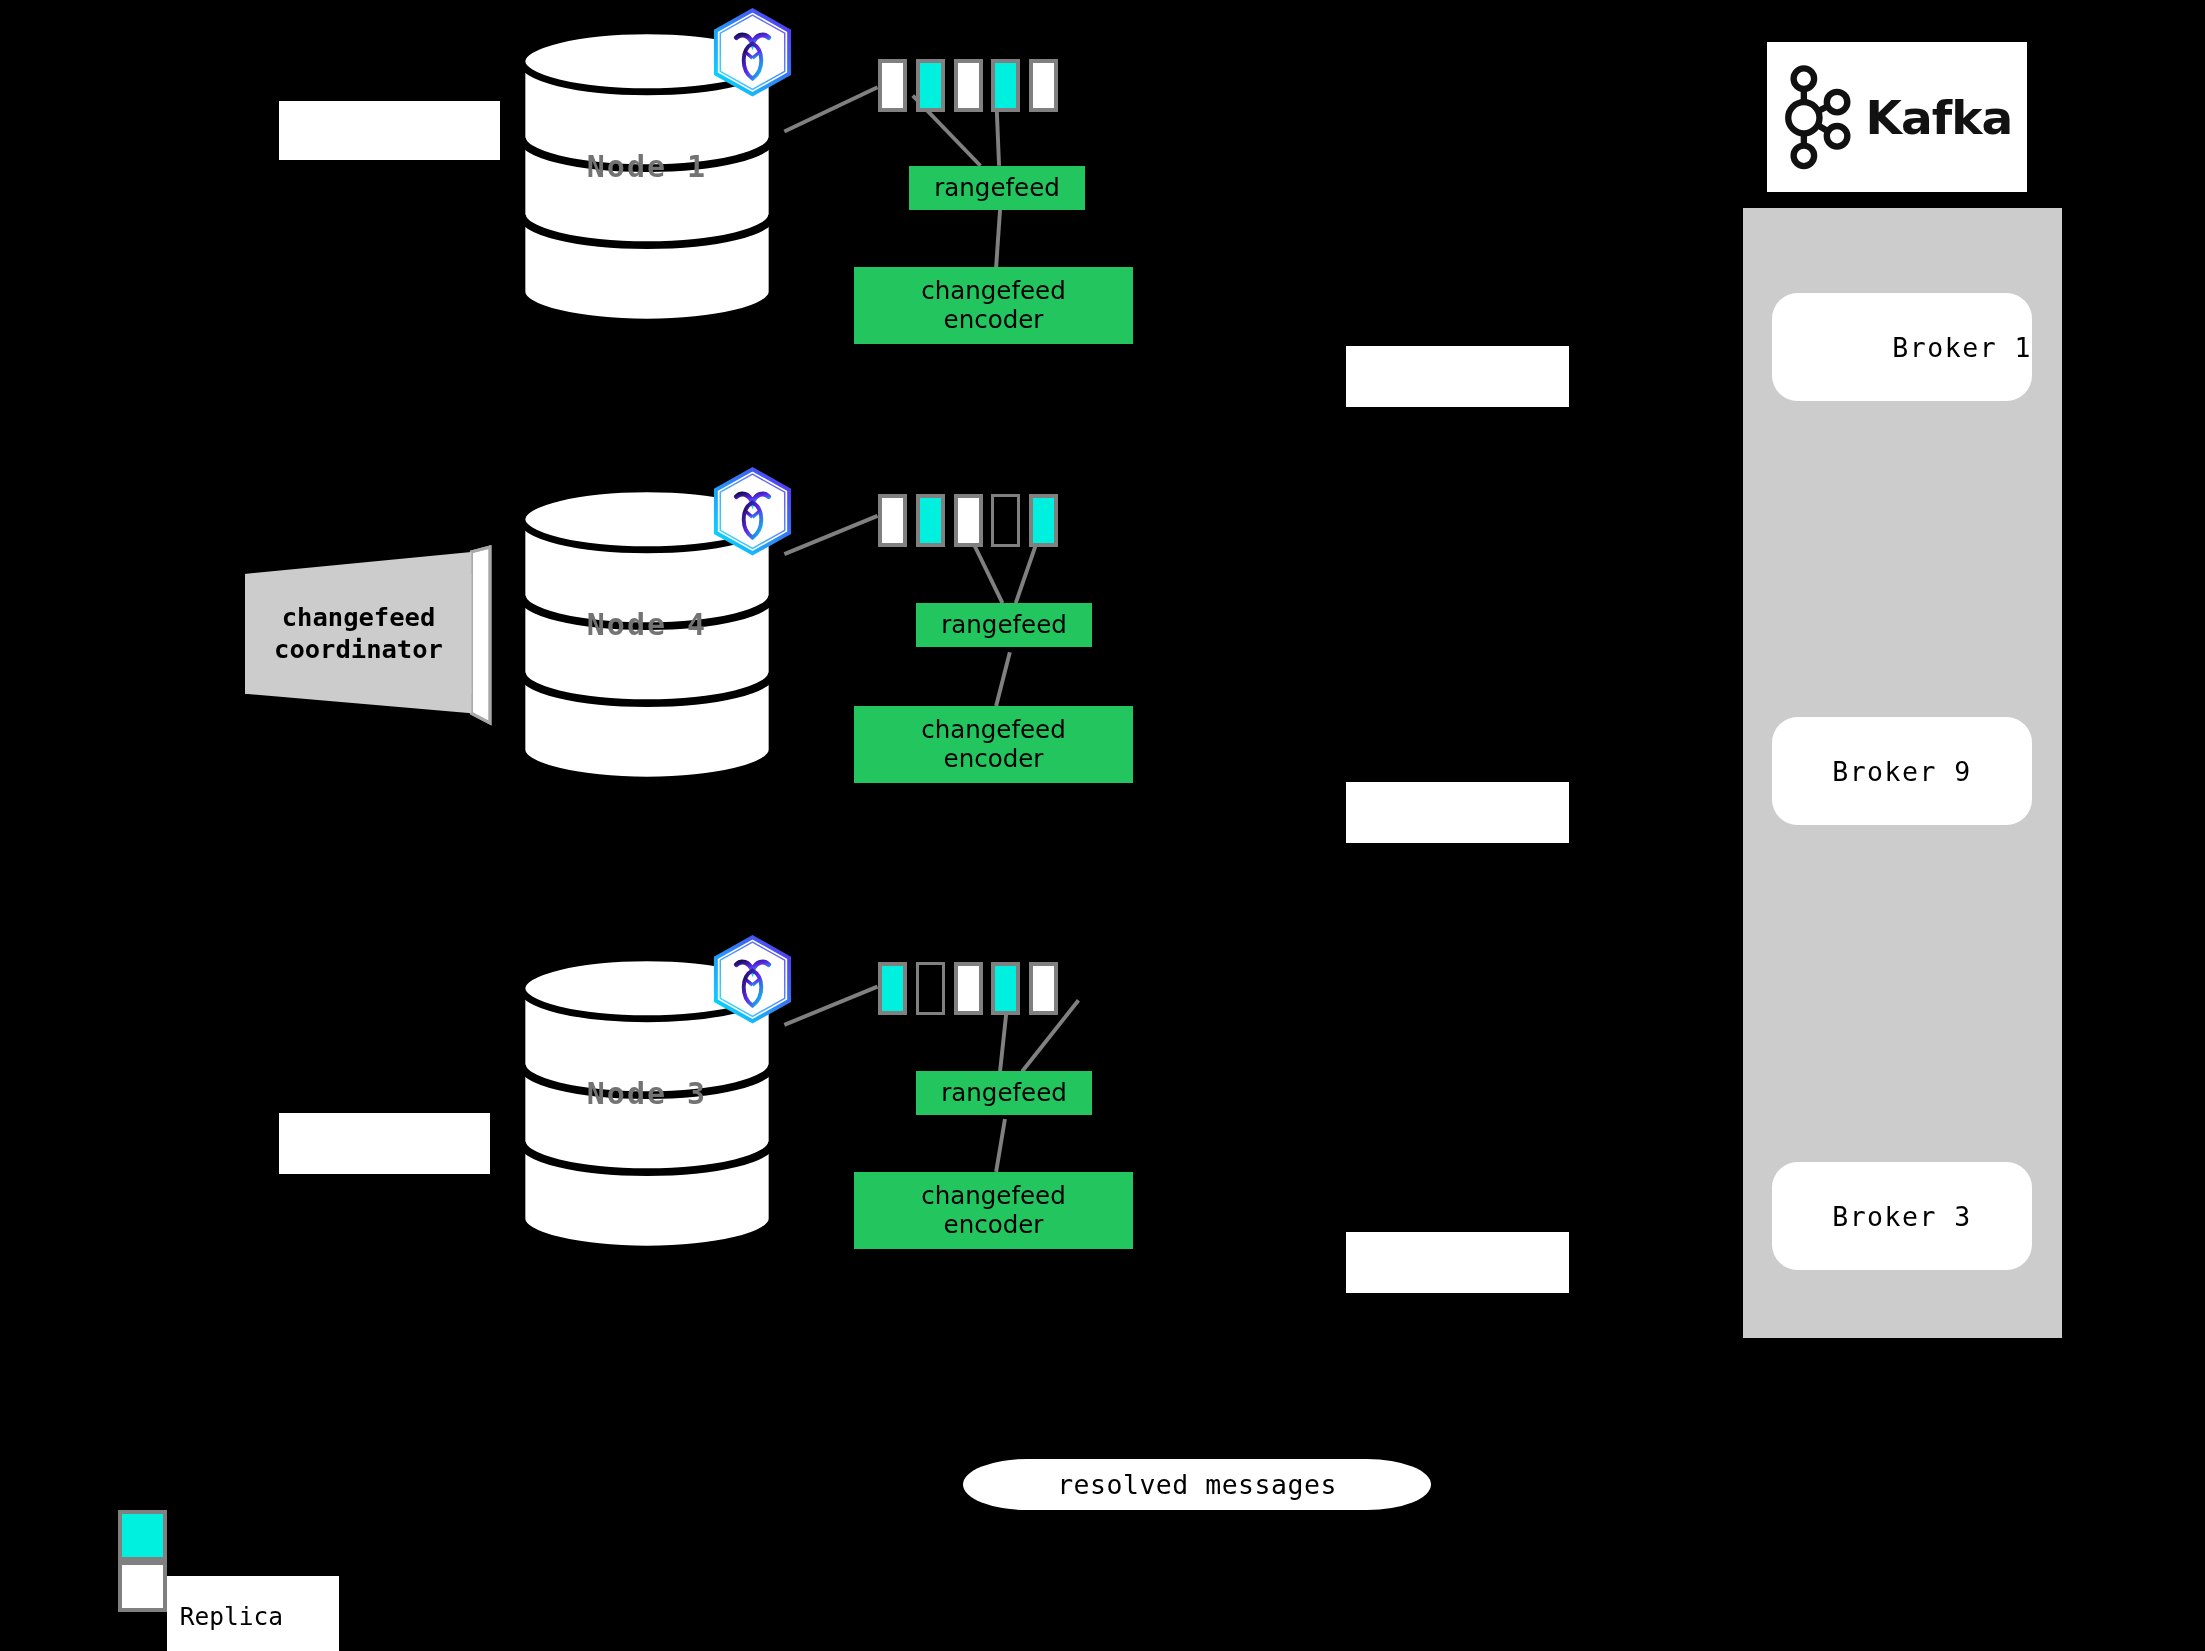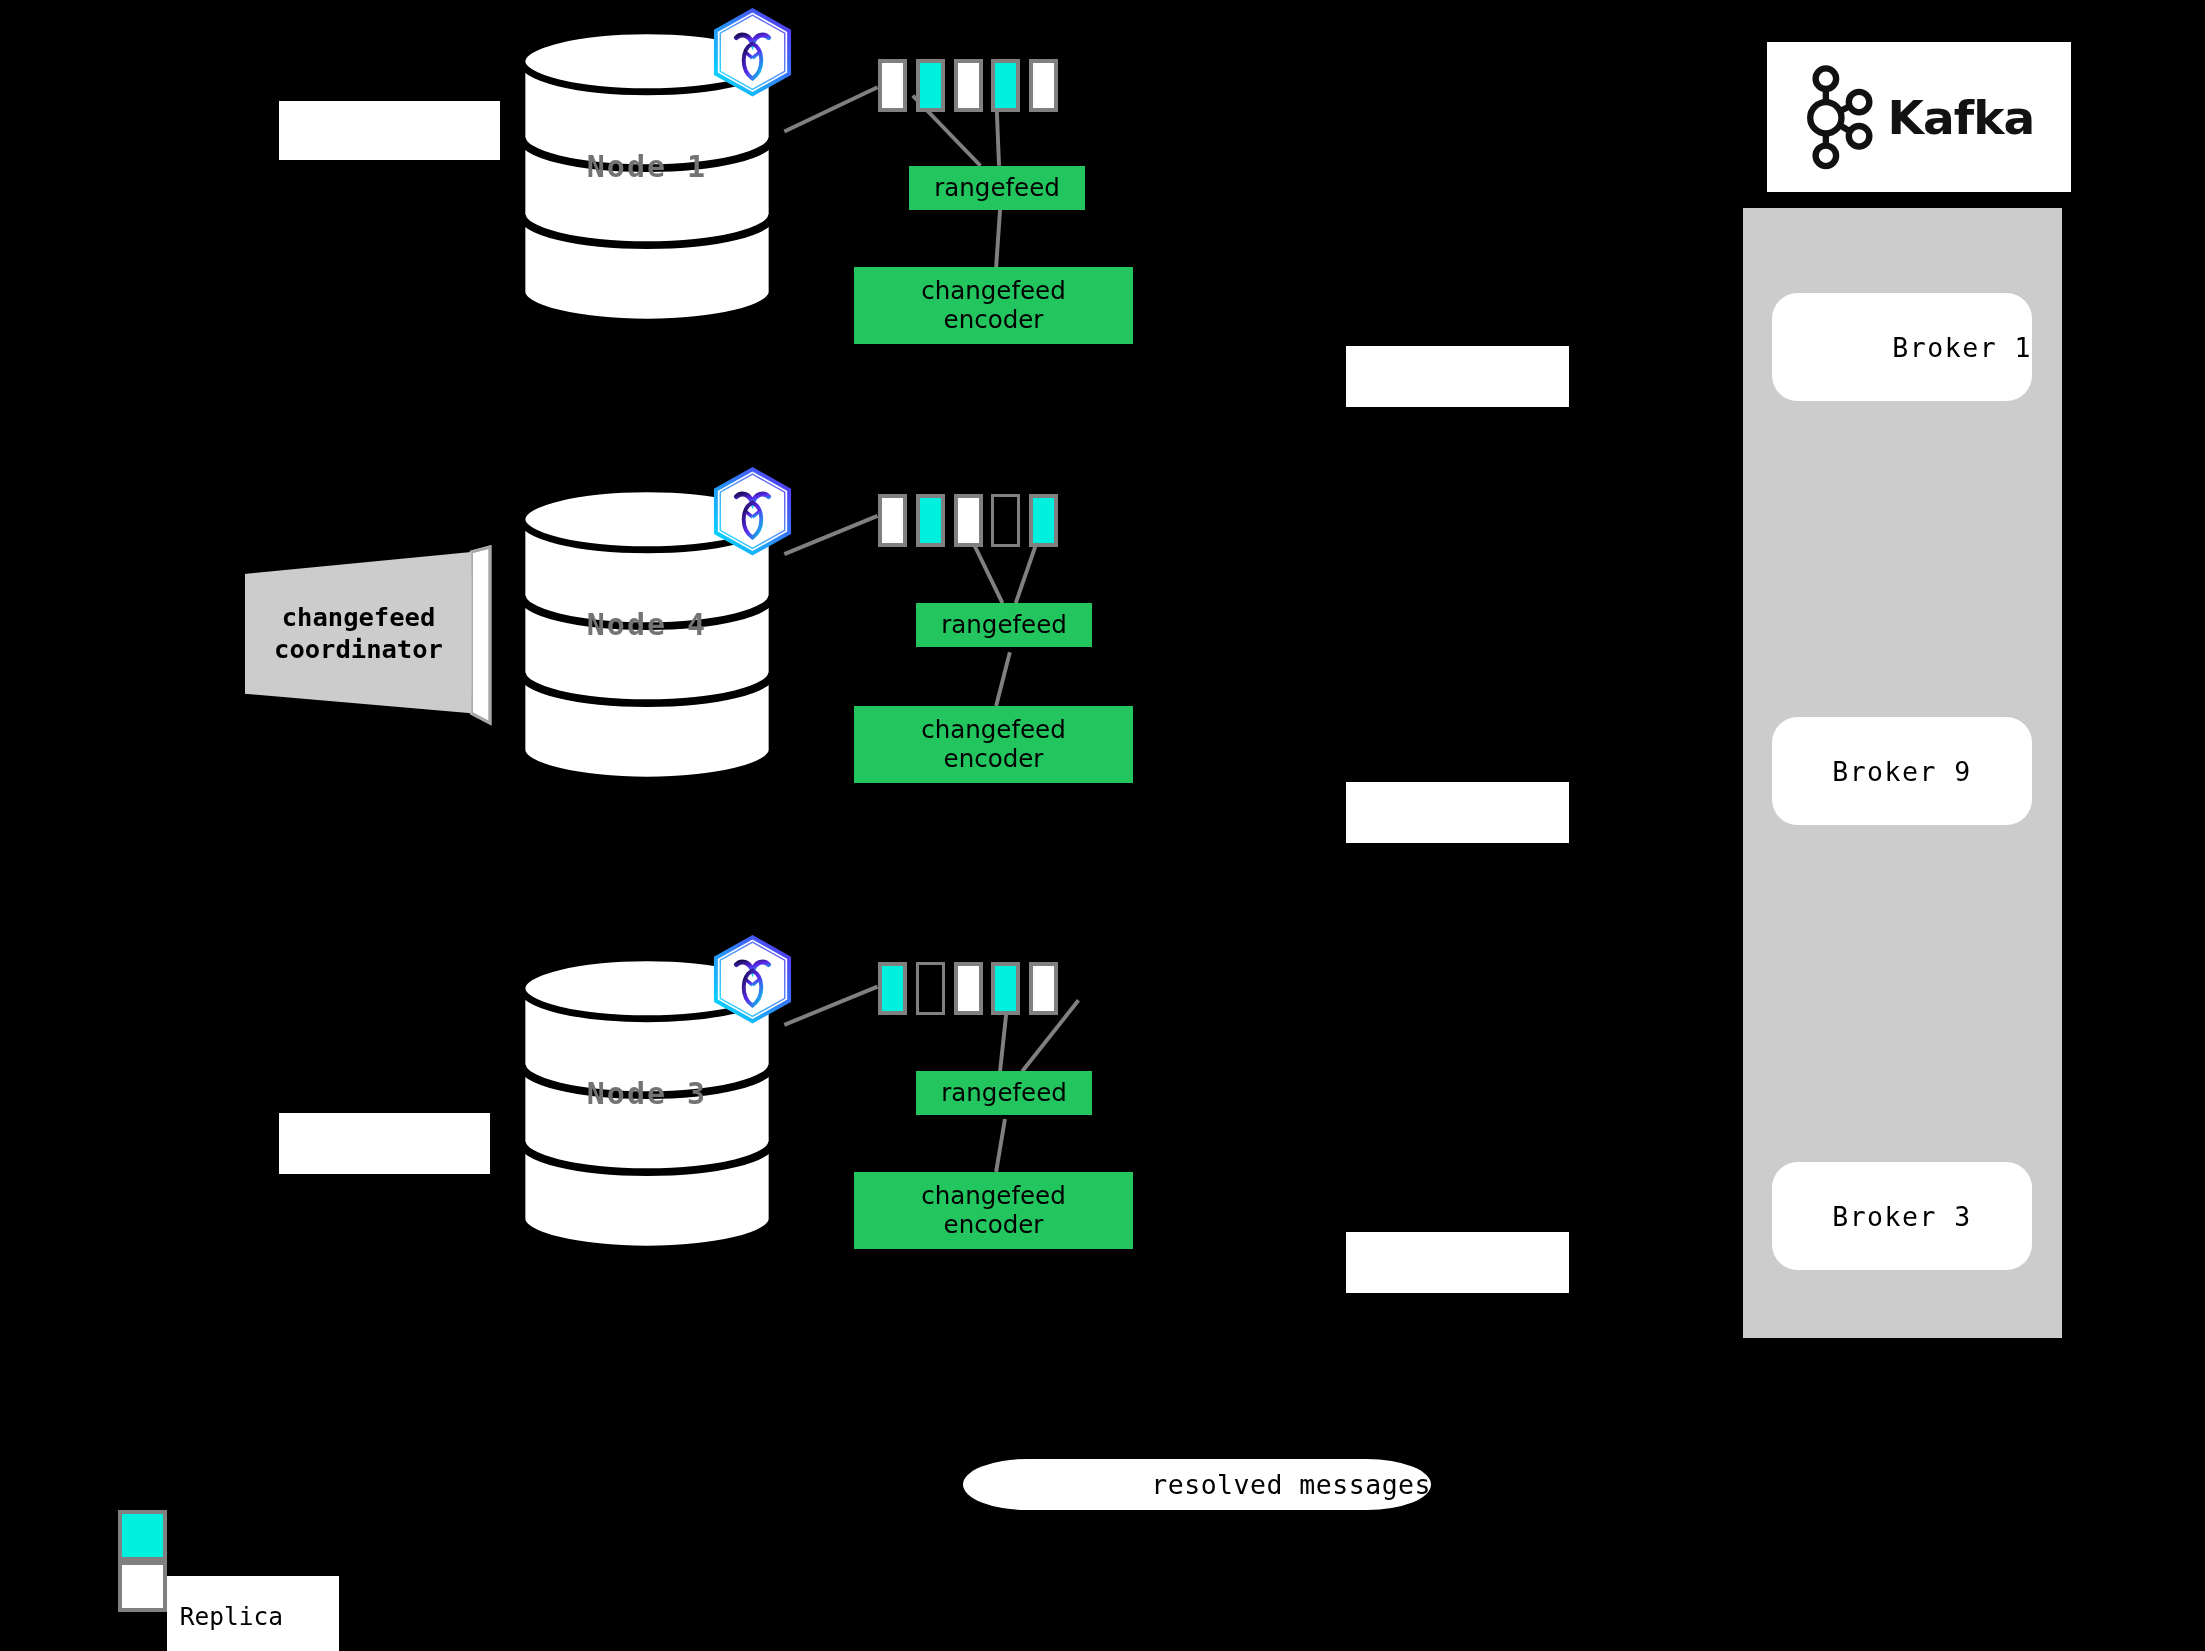--- a/index.html
+++ b/index.html
@@ -148,21 +148,21 @@
     white-space: pre;
   }
 
   
   .resolved-pill {
     position: absolute;
     background: #FFFFFF;
     border-radius: 64px / 25.5px;
     display: flex;
     align-items: center;
-    justify-content: flex-end;
+    justify-content: center;
     font-family: "DejaVu Sans Mono", monospace;
     font-size: 26.5px;
     color: #000000;
     letter-spacing: 0.5px;
     white-space: pre;
   }
 
   
   .legend-swatch {
     position: absolute;
@@ -389,21 +389,21 @@
     </div>
   </div>
 
   <div class="white-label sans" style="left:1346px; top:1232px; width:223px; height:61px;">
     <div class="inner">
       <div>changefeed</div>
       <div>messages</div>
     </div>
   </div>
 
-  <div class="kafka-logo-box" style="left:1767px; top:42px; width:304px; height:150px;">
+  <div class="kafka-logo-box" style="left:1767px; top:42px; width:260px; height:150px;">
     <span>
       <svg width="74" height="105" viewBox="0 0 150 215">
         <g fill="none" stroke="#111111" stroke-width="13">
           <circle cx="44" cy="28" r="21"></circle>
           <circle cx="44" cy="186" r="21"></circle>
           <circle cx="112" cy="76" r="21"></circle>
           <circle cx="112" cy="146" r="21"></circle>
           <circle cx="44" cy="108" r="32"></circle>
           <line x1="44" y1="49" x2="44" y2="76"></line>
           <line x1="44" y1="140" x2="44" y2="165"></line>

